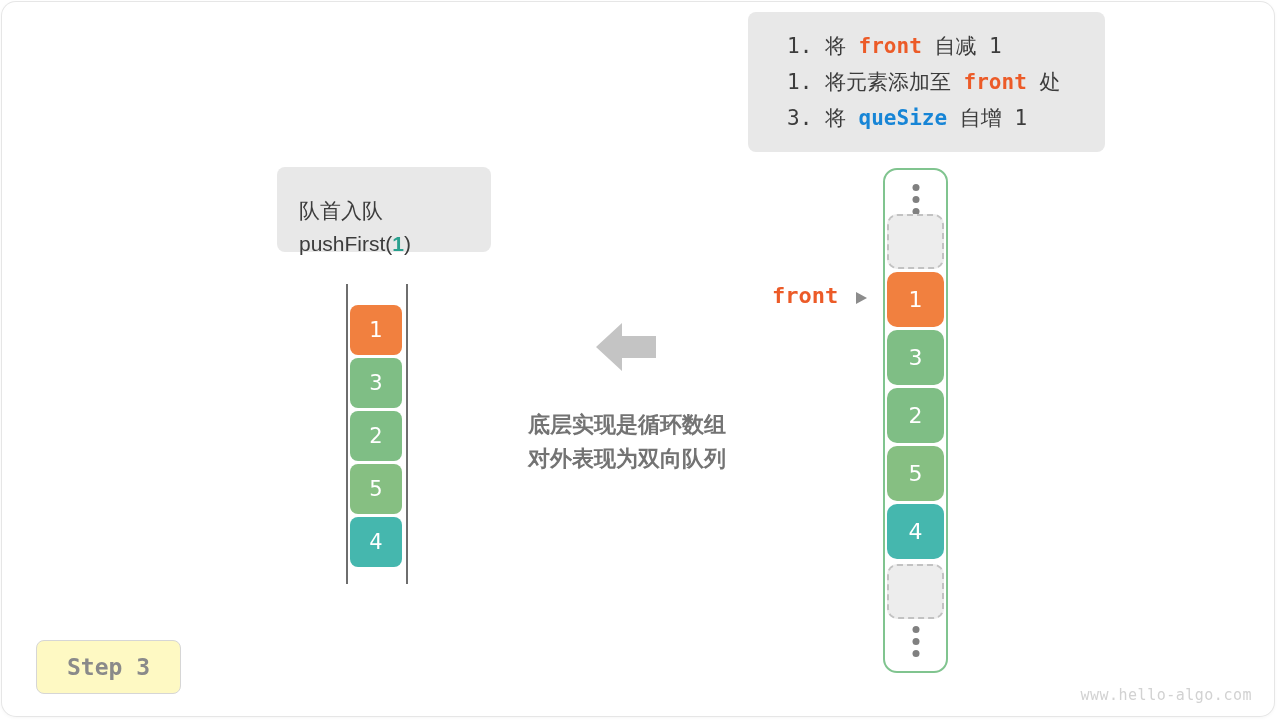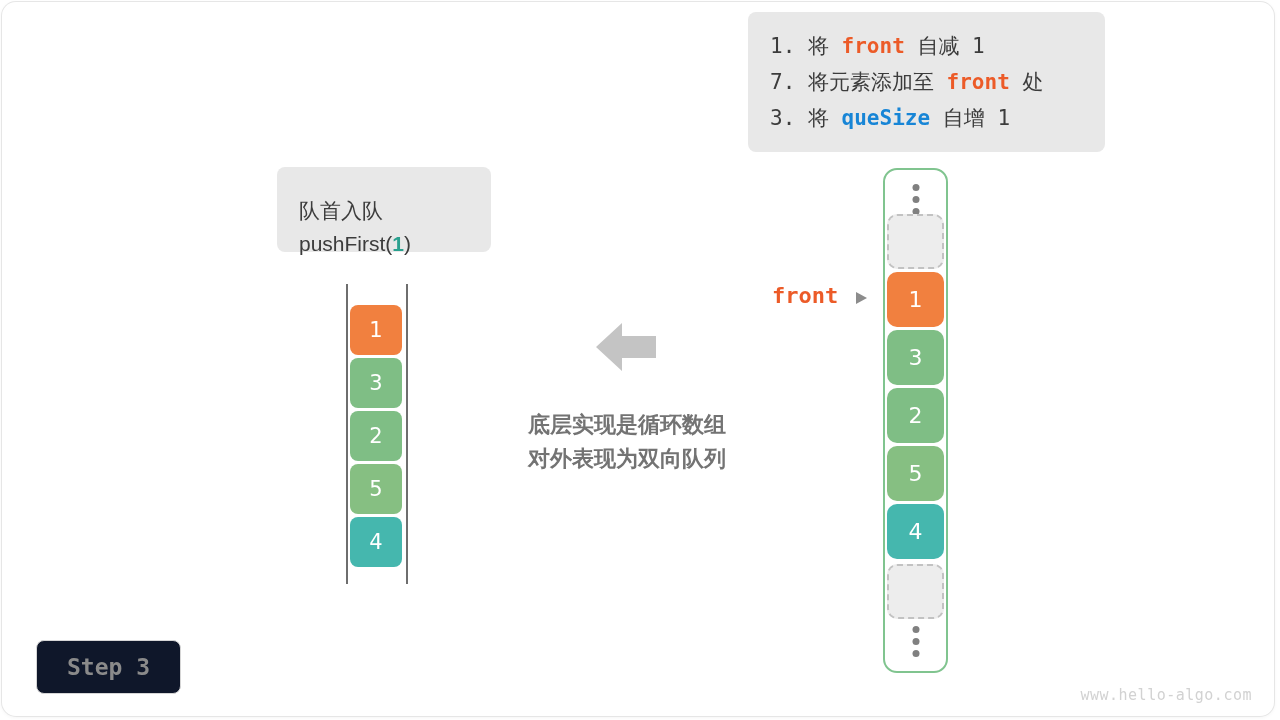--- a/index.html
+++ b/index.html
@@ -30,21 +30,21 @@
     position: absolute;
     background: #e8e8e8;
     border-radius: 8px;
     box-sizing: border-box;
   }
 
   
   #instr-box {
     left: 748px; top: 12px;
     width: 357px; height: 140px;
-    padding: 16px 22px;
+    padding: 16px 39px;
   }
   .instr-line {
     font-family: "DejaVu Sans Mono", monospace;
     font-size: 21px;
     line-height: 36px;
     color: #3c3c3c;
     white-space: pre;
   }
   .kw-front {
     color: #ec5b28;
@@ -232,21 +232,21 @@
 
   
   #step-badge {
     position: absolute;
     left: 36px;
     top: 640px;
     width: 145px;
     height: 54px;
     border: 1px solid #d6d6d6;
     border-radius: 8px;
-    background: #0f172a;
+    background: #fef9c3;
     display: flex;
     align-items: center;
     justify-content: center;
     font-family: "DejaVu Sans Mono", monospace;
     font-weight: bold;
     font-size: 23px;
     color: #8a8a8a;
     box-sizing: border-box;
   }
 
@@ -262,21 +262,21 @@
   }
 </style>
 </head>
 <body>
 
 <div id="canvas">
   <div id="page-frame"></div>
 
   <div class="gray-box" id="instr-box">
     <div class="instr-line"><span>1. 将 </span><span class="kw-front">front</span><span> 自减 1</span></div>
-    <div class="instr-line"><span>7. 将元素添加至 </span><span class="kw-front">front</span><span> 处</span></div>
+    <div class="instr-line"><span>1. 将元素添加至 </span><span class="kw-front">front</span><span> 处</span></div>
     <div class="instr-line"><span>3. 将 </span><span class="kw-quesize">queSize</span><span> 自增 1</span></div>
   </div>
 
   <div class="gray-box" id="op-box">
     <div class="op-line1">队首入队</div>
     <div class="op-line2"><span>pushFirst(</span><span class="num-teal">1</span><span>)</span></div>
   </div>
 
   <div id="left-deque">
     <div class="rail" id="rail-left"></div>

